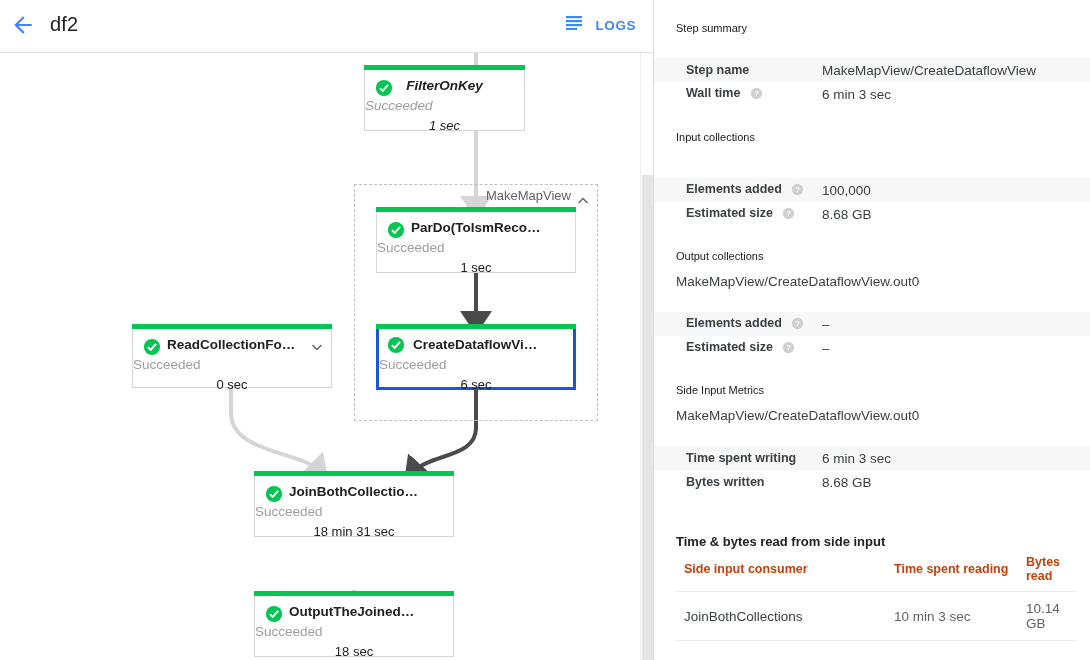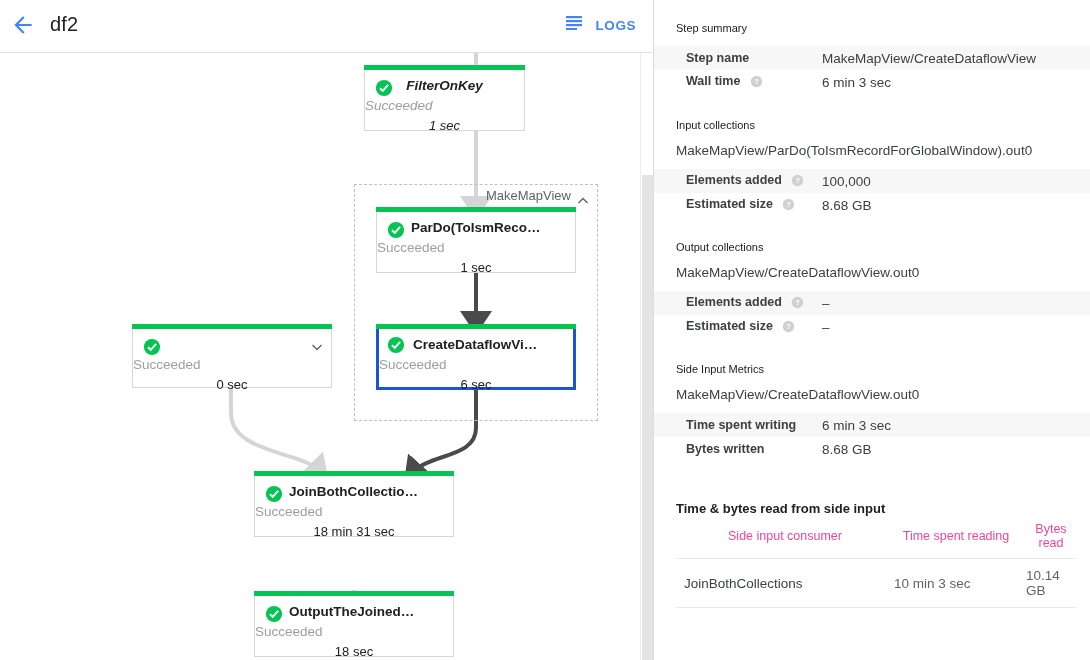--- a/index.html
+++ b/index.html
@@ -122,38 +122,38 @@
   #panel-title { position: absolute; left: 62px; top: 13px; font-size: 20px; color: #202124; }
 
   #panel-body { padding: 0 0 0 0; }
   .section-heading {
     font-size: 11px; color: #202124; margin: 0;
     padding: 0 0 0 22px;
   }
   .collection-name {
     font-size: 13.5px; color: #3c4043; padding: 0 0 0 22px;
   }
-  table.kv { width: 100%; border-collapse: collapse; }
+  table.kv { width: 100%; border-collapse: collapse; margin-top: 12px; }
   table.kv td { padding: 0; vertical-align: middle; }
   .kv-row { height: 24px; }
   .kv-row.alt { background: #f7f7f7; }
   .kv-key {
     font-size: 12.5px; font-weight: bold; color: #3c4043;
     padding-left: 32px !important; width: 168px; white-space: nowrap;
   }
   .kv-val { font-size: 13.5px; color: #3c4043; }
   .help-icon { display: inline-block; vertical-align: -3px; margin-left: 6px; }
 
   
   #side-input-block { padding: 0 14px 0 22px; }
   #side-input-title { font-size: 13px; font-weight: bold; color: #202124; margin-top: 18px; }
   table.sit { width: 100%; border-collapse: collapse; margin-top: 6px; }
   table.sit th {
-    font-size: 12.5px; font-weight: normal; color: #ec4899;
-    text-align: center; padding: 0 0 8px 8px; border-bottom: 1px solid #e8e8e8;
+    font-size: 12.5px; font-weight: bold; color: #c2410c;
+    text-align: left; padding: 0 0 8px 8px; border-bottom: 1px solid #e8e8e8;
   }
   table.sit td {
     font-size: 13.5px; color: #3c4043;
     padding: 9px 0 9px 8px; border-bottom: 1px solid #e8e8e8;
   }
   table.sit td.metric { color: #5f6368; }
 </style>
 </head>
 <body>
 
@@ -257,20 +257,21 @@
       </div>
 
       <div class="node" style="left:132px; top:276px; width:200px; height:59px;">
         <div class="topbar-green"></div>
         <span class="node-check">
           <svg width="18" height="18" viewBox="0 0 20 20">
               <circle cx="10" cy="10" r="9" fill="#05c453"></circle>
               <path d="M5.5,10.2 L8.6,13.2 L14.6,6.6" stroke="#fff" stroke-width="2.2" fill="none"></path>
             </svg>
         </span>
+        <div class="node-title">ReadCollectionForJoin</div>
         <div class="node-status">Succeeded</div>
         <div class="node-time">0 sec</div>
         <span class="node-chevron">
           <svg width="12" height="12" viewBox="0 0 12 12">
               <path d="M1.5,4 L6,8.5 L10.5,4" stroke="#5f6368" stroke-width="1.4" fill="none"></path>
             </svg>
         </span>
       </div>
 
       <div class="node" style="left:254px; top:423px; width:200px; height:61px;">
@@ -332,21 +333,20 @@
             </span>
           </td>
           <td class="kv-val">6 min 3 sec</td>
         </tr>
       </tbody>
         </table>
 
       <div style="height:25px"></div>
       <div class="section-heading">Input collections</div>
       <div style="height:12px"></div>
-      <div class="collection-name">MakeMapView/ParDo(ToIsmRecordForGlobalWindow).out0</div>
       <div style="height:11px"></div>
       <table class="kv">
         <tbody>
             <tr class="kv-row alt">
           <td class="kv-key">
             <span>Elements added</span>
             <span class="help-icon">
               <svg width="13" height="13" viewBox="0 0 16 16">
                     <circle cx="8" cy="8" r="7" fill="#d0d0d0"></circle>
                     <text x="8" y="11.6" font-size="9.5" font-family="Liberation Sans, sans-serif" fill="#fff" text-anchor="middle">?</text>

